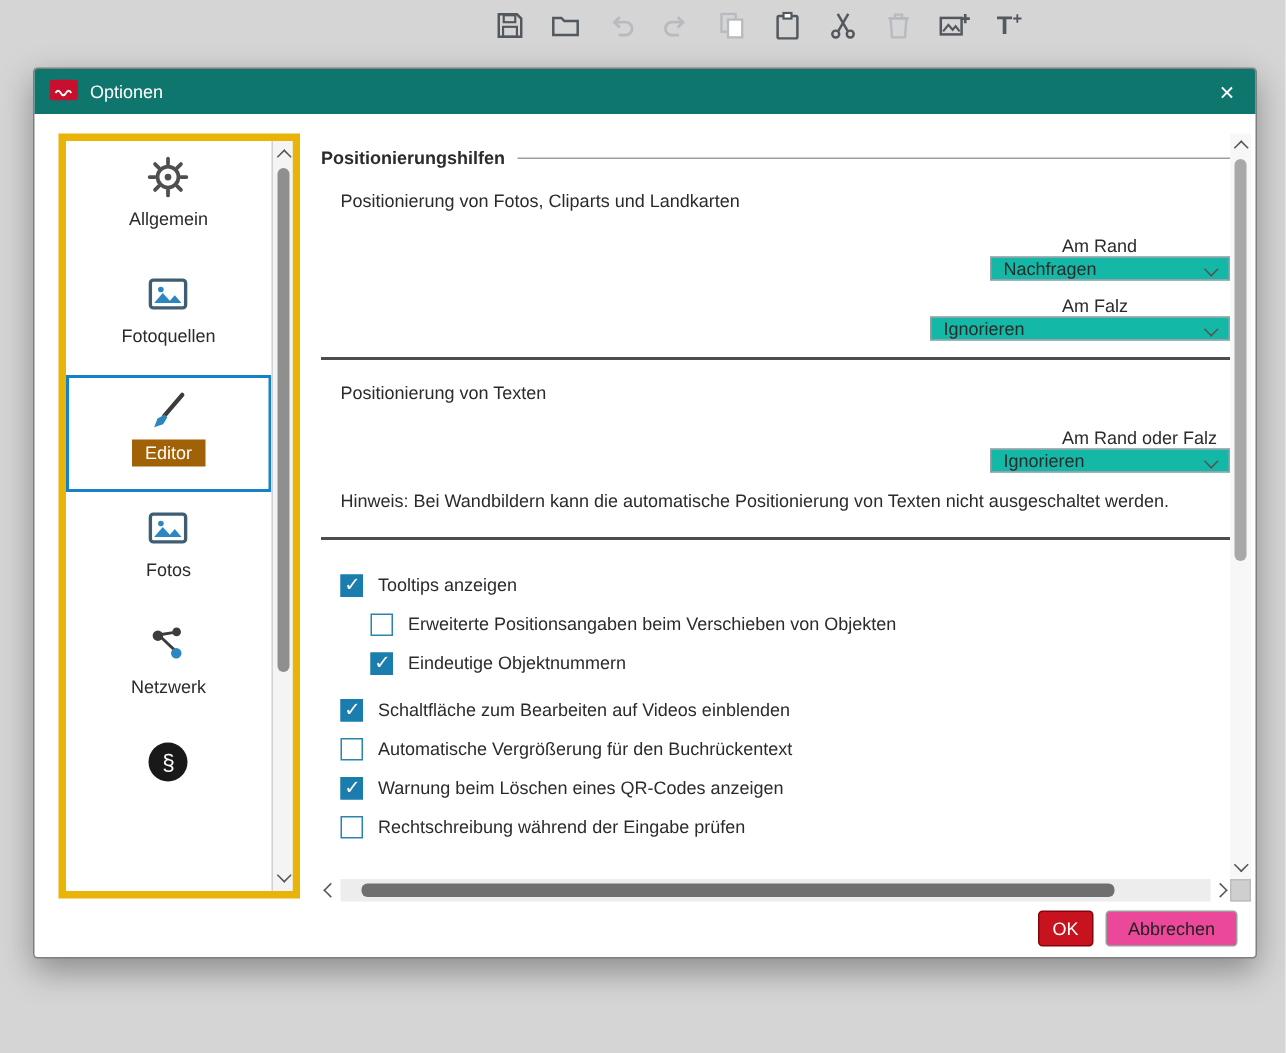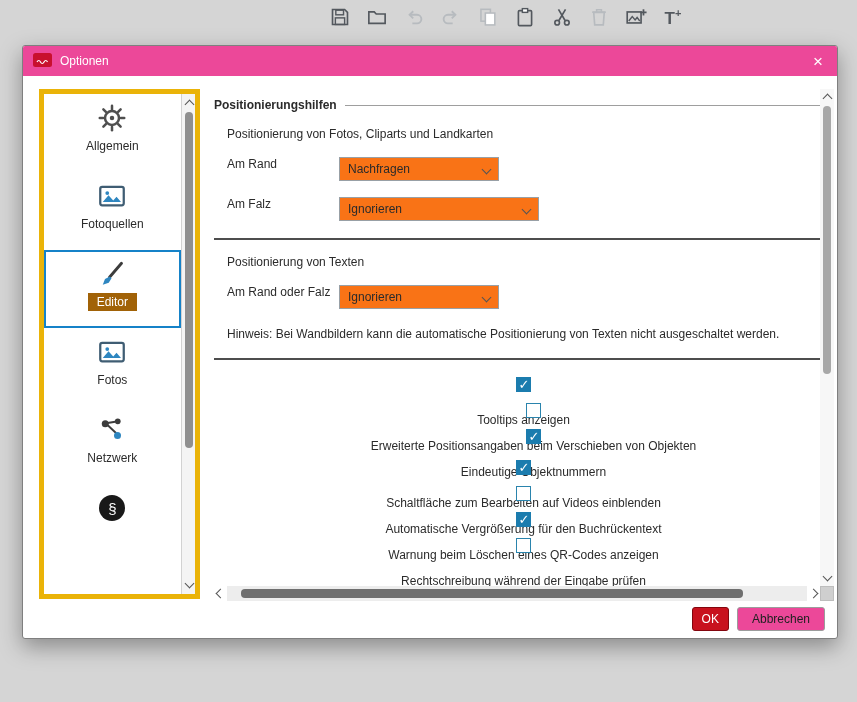--- a/index.html
+++ b/index.html
@@ -10,21 +10,21 @@
     color:#2b2b2b;font-size:12px;
   }
   
   .toolbar{position:absolute;top:4px;left:328px;display:flex;gap:13px;align-items:center;height:26px;}
   .tb{width:24px;height:24px;background:none;border:none;padding:1px;display:flex;align-items:center;justify-content:center;cursor:default;}
   .tadd{font-size:17px;font-weight:bold;color:#53585e;line-height:1;}
   .tadd .plus{font-size:11px;vertical-align:super;font-weight:bold;}
   
   .dialog{position:absolute;left:22px;top:45px;width:816px;height:594px;background:#fff;
     border:1px solid #7f7f7f;border-radius:3px;box-shadow:0 8px 22px rgba(0,0,0,.35);box-sizing:border-box;}
-  .titlebar{height:30px;background:#ec4899;display:flex;align-items:center;padding:0 10px;
+  .titlebar{height:30px;background:#0f766e;display:flex;align-items:center;padding:0 10px;
     box-sizing:border-box;border-radius:2px 2px 0 0;}
   .titlebar .title{color:#fff;font-size:12px;margin-left:8px;flex:1;}
   .titlebar .close{color:#fff;font-size:17px;line-height:1;padding:0 4px;cursor:default;}
   .dbody{position:relative;height:562px;}
   
   .chev{display:inline-block;width:6px;height:6px;border-right:1.6px solid #555;border-bottom:1.6px solid #555;}
   .chev.down{transform:rotate(45deg);}
   .chev.up{transform:rotate(225deg);}
   .chev.left{transform:rotate(135deg);}
   .chev.right{transform:rotate(-45deg);}
@@ -42,29 +42,29 @@
   .sb-scroll{width:15px;height:100%;position:relative;border-left:1px solid #d2d2d2;background:#f4f4f4;box-sizing:border-box;}
   .sb-scroll .chev.up{position:absolute;top:7px;left:4px;}
   .sb-scroll .chev.down{position:absolute;bottom:7px;left:4px;}
   .sb-thumb{position:absolute;left:3px;top:18px;width:8px;height:336px;background:#8f8f8f;border-radius:4px;}
   
   .content{position:absolute;left:191px;top:13px;width:606px;height:512px;}
   .scrollview{position:absolute;left:0;top:0;right:0;height:497px;overflow:hidden;}
   .groupheader{display:flex;align-items:center;gap:8px;margin-top:9px;font-weight:bold;font-size:12px;}
   .groupheader .gline{flex:1;height:1px;background:#9e9e9e;}
   .subhead{margin:15px 0 0 13px;}
-  .formrow{display:flex;align-items:flex-start;margin:16px 0 0 13px;height:24px;}
+  .formrow{display:flex;align-items:flex-end;margin:16px 0 0 13px;height:24px;flex-direction:column;}
   .flabel{width:112px;}
-  .dropdown{height:24px;box-sizing:border-box;border:1px solid #98a0a6;background:#f97316;display:flex;
+  .dropdown{height:24px;box-sizing:border-box;border:1px solid #98a0a6;background:#14b8a6;display:flex;
     align-items:center;justify-content:space-between;padding:0 8px;font-size:12px;cursor:default;}
   .w160{width:160px;}
   .w200{width:200px;}
   .sep{height:2px;background:#4d4d4d;margin-top:17px;}
   .note{margin:18px 0 0 13px;}
-  .cbrow{display:flex;align-items:center;gap:21px;margin-left:13px;height:26px;flex-direction:column;}
+  .cbrow{display:flex;align-items:center;gap:10px;margin-left:13px;height:26px;}
   .cbrow.first{margin-top:17px;}
   .cbrow.sub{margin-left:33px;}
   .cbrow.gap{margin-top:5px;}
   .cb{width:15px;height:15px;box-sizing:border-box;border:1px solid #2a84ad;background:#fff;position:relative;flex:none;}
   .cb.checked{background:#1b7cae;border-color:#1b7cae;}
   .cb.checked::after{content:"✓";position:absolute;left:1.5px;top:-1.5px;color:#fff;font-size:13px;font-weight:bold;}
   
   .hscroll{position:absolute;left:0;bottom:0;width:100%;height:15px;display:flex;align-items:center;}
   .hscroll .chev{margin:0 3px;flex:none;}
   .htrack{flex:1;height:15px;background:#ededed;position:relative;}

